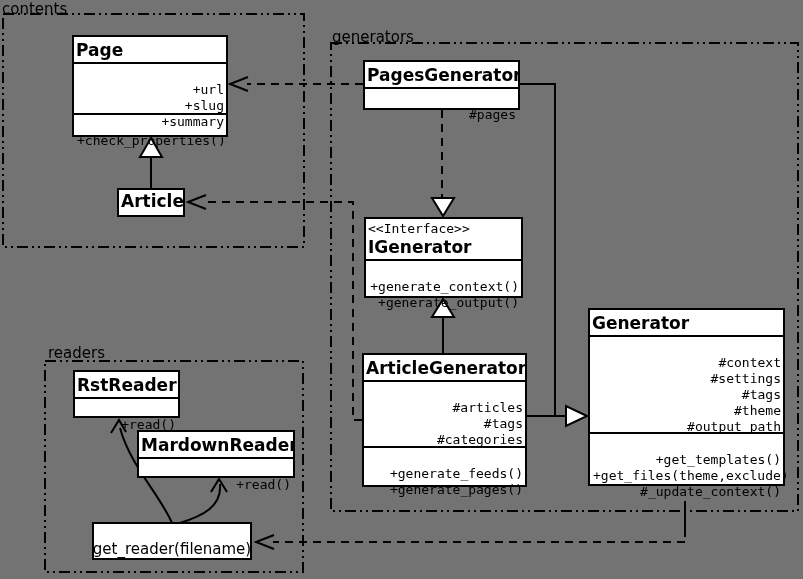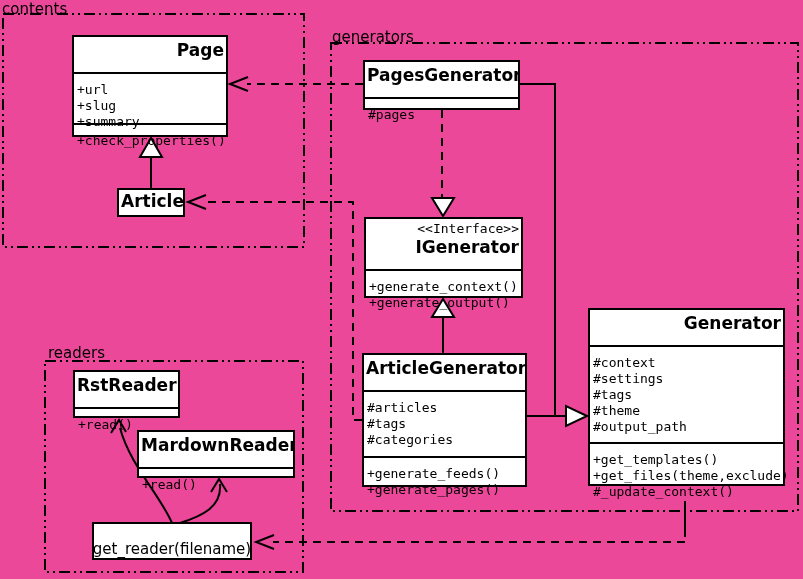--- a/index.html
+++ b/index.html
@@ -1,38 +1,38 @@
 <!DOCTYPE html>
 <html><head>
 <meta charset="utf-8">
 <style>
   * { margin:0; padding:0; box-sizing:border-box; }
   body { background:#ffffff; font-family:"DejaVu Sans", sans-serif; }
-  .stage { position:relative; width:803px; height:579px; background:#ec4899; overflow:hidden; }
+  .stage { position:relative; width:803px; height:579px; background:#737373; overflow:hidden; }
   .connectors { position:absolute; left:0; top:0; }
 
   .pkg-label {
     position:absolute; font-size:15px; color:#000;
     font-family:"DejaVu Sans", sans-serif; white-space:nowrap;
   }
 
   .cls {
     position:absolute; background:#ffffff; border:2px solid #000;
   }
   .cls-title {
-    font-weight:bold; font-size:17px; text-align:right;
-    padding:3px 2px 12px 2px; white-space:nowrap; overflow:hidden;
+    font-weight:bold; font-size:17px; text-align:left;
+    padding:3px 2px 2px 2px; white-space:nowrap; overflow:hidden;
     border-bottom:2px solid #000;
   }
   .cls-title.last { border-bottom:none; }
   .stereotype {
     font-family:"DejaVu Sans Mono", monospace; font-weight:normal;
     font-size:13px; line-height:16px;
   }
-  .sec { border-bottom:2px solid #000; padding:8px 2px 2px 3px; }
+  .sec { border-bottom:2px solid #000; padding:18px 2px 2px 3px;text-align:right; }
   .sec.last { border-bottom:none; }
   .member {
     font-family:"DejaVu Sans Mono", monospace; font-size:13px;
     line-height:16px; white-space:pre; color:#000;
   }
   .plainbox {
     position:absolute; background:#ffffff; border:2px solid #000;
     display:flex; align-items:flex-end; justify-content:center;
     font-size:15px; white-space:nowrap;
   }

